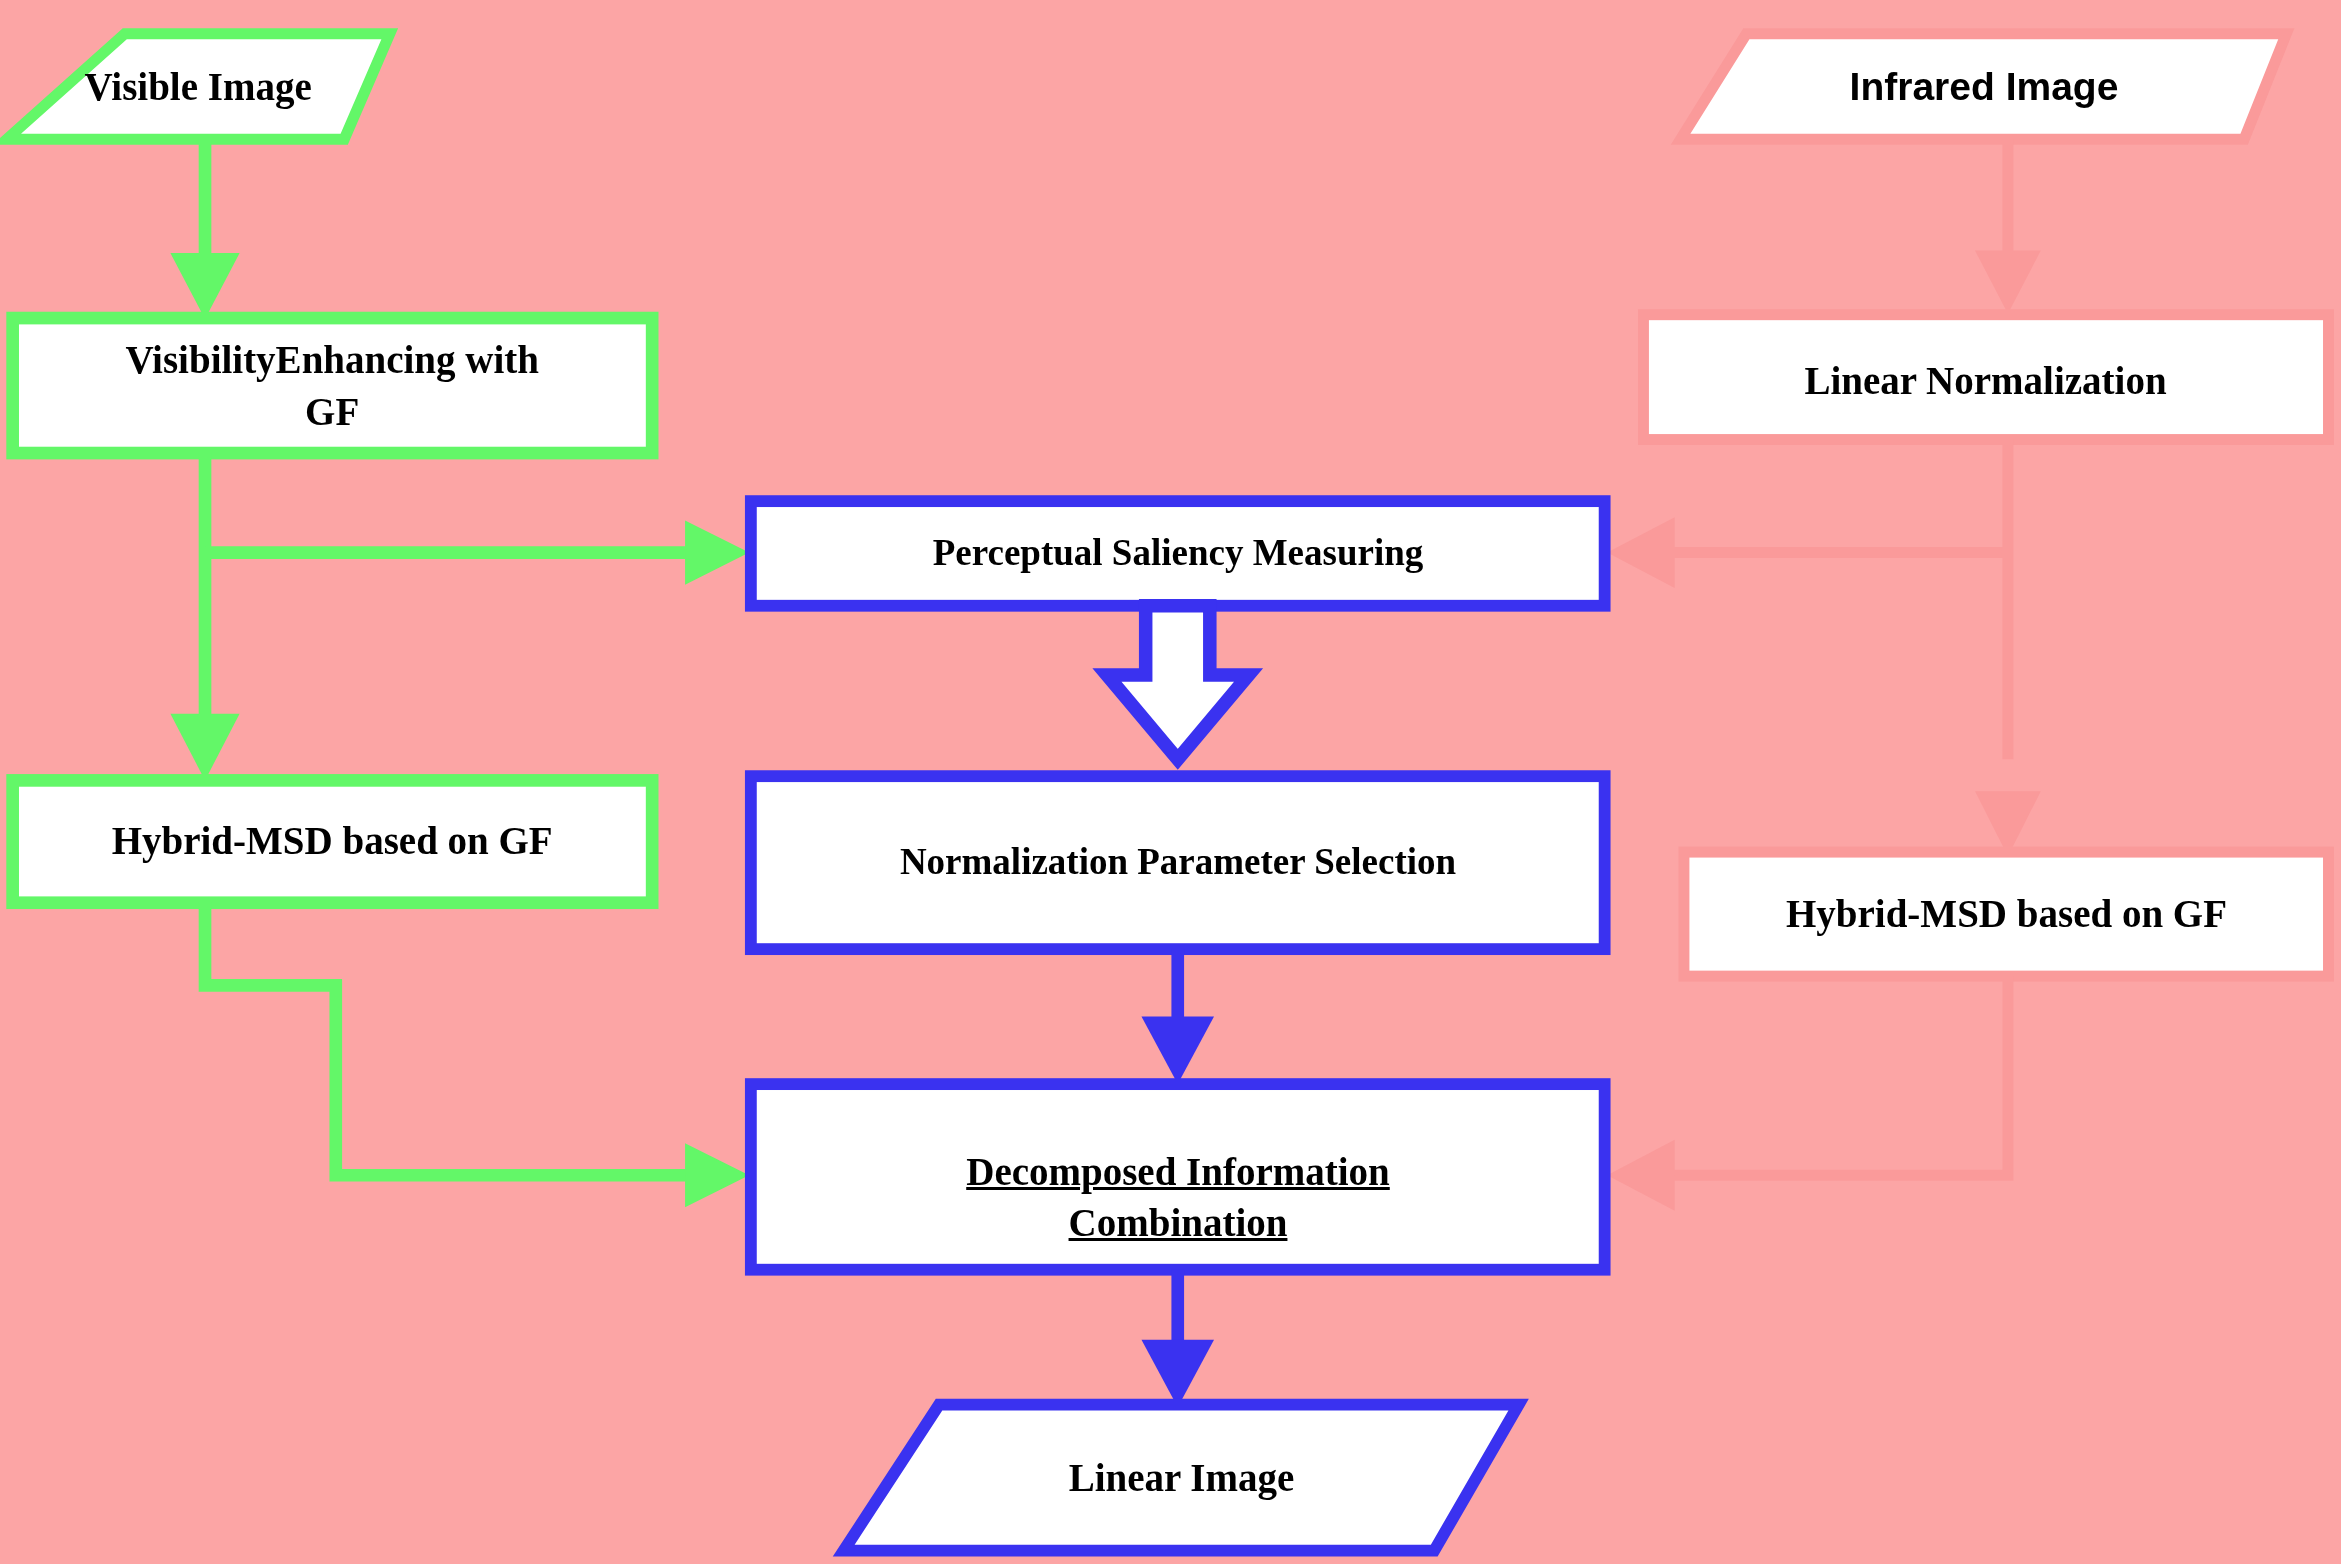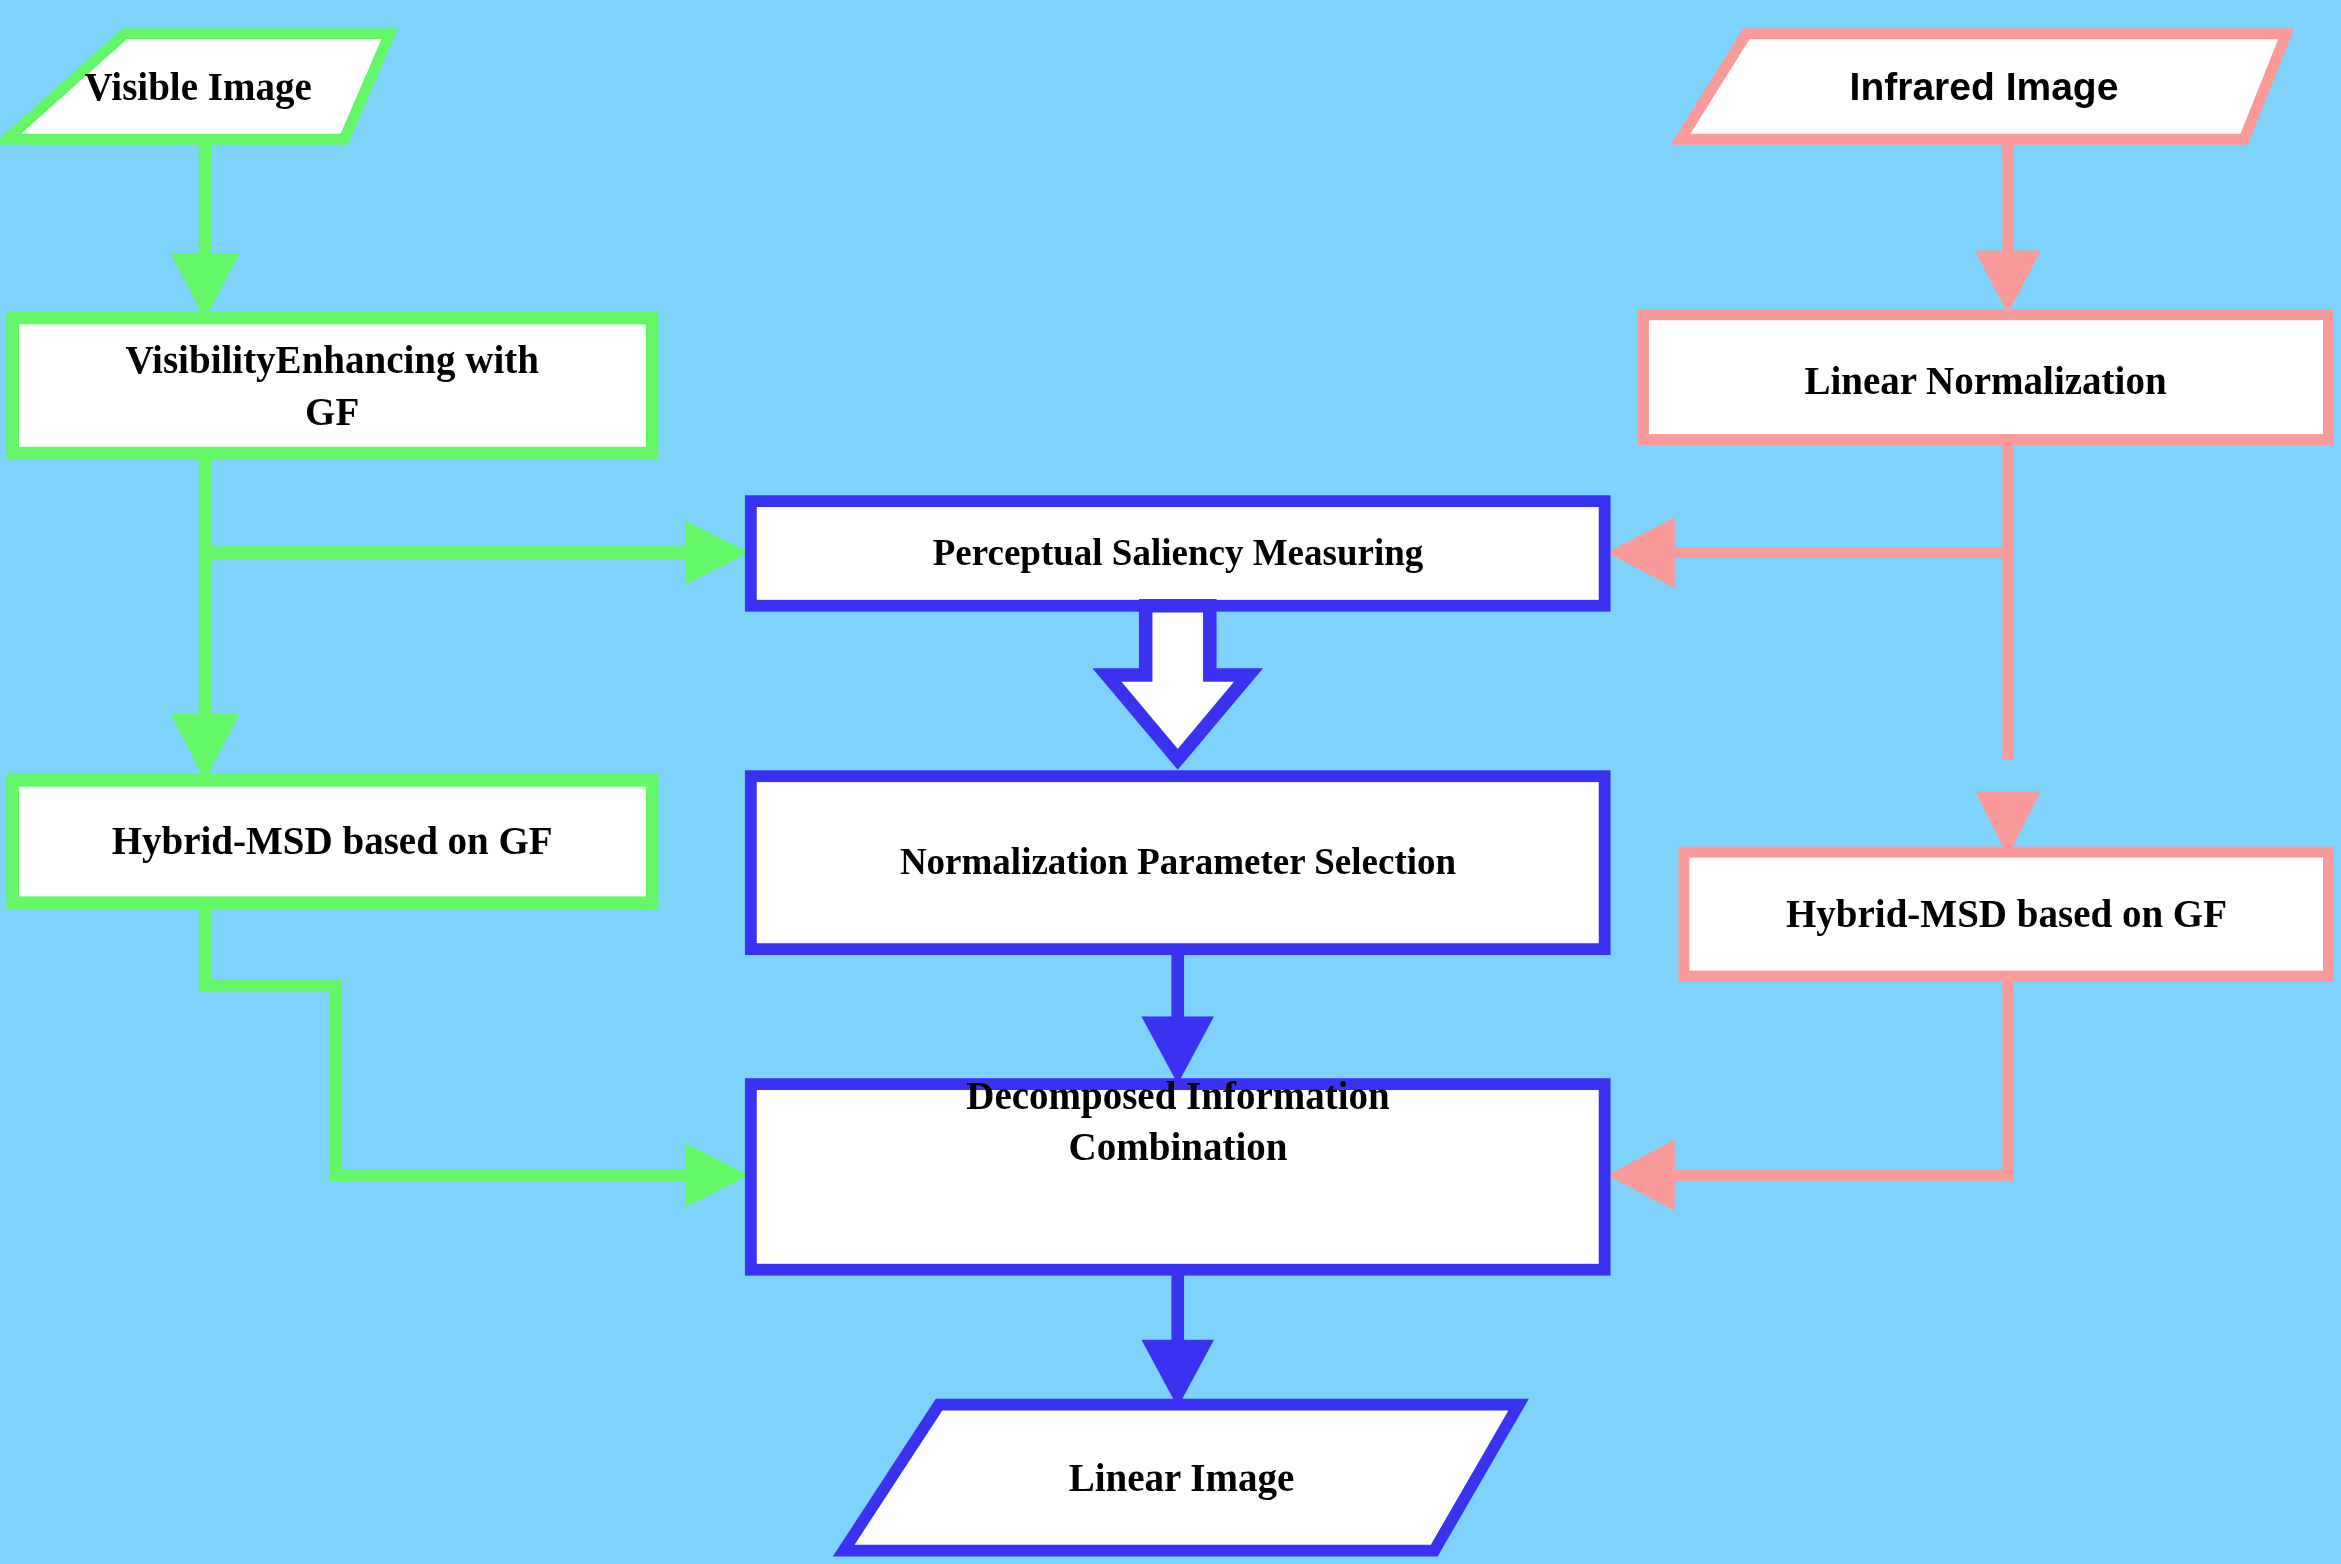--- a/index.html
+++ b/index.html
@@ -7,21 +7,21 @@
     padding: 0;
     background: #ffffff;
   }
   body {
     font-family: "Liberation Serif", "DejaVu Serif", serif;
   }
   #flow-root {
     position: relative;
     width: 2342px;
     height: 1565px;
-    background: #7dd3fc;
+    background: #fca5a5;
     overflow: hidden;
   }
   svg#flow-svg {
     position: absolute;
     left: 0;
     top: 0;
     width: 2342px;
     height: 1565px;
     display: block;
   }
@@ -142,19 +142,19 @@
   <div class="node-label fs-big lbl-sans" style="left:1681px; top:34px; width:606px; height:105px;">Infrared Image</div>
 
   <div class="node-label fs-big" style="left:1643px; top:318px; width:685px; height:125px;">Linear Normalization</div>
 
   <div class="node-label fs-big" style="left:1684px; top:852px; width:645px; height:124px;">Hybrid-MSD based on GF</div>
 
   <div class="node-label fs-mid" style="left:751px; top:501px; width:854px; height:105px;text-align:center;">Perceptual Saliency Measuring</div>
 
   <div class="node-label fs-mid" style="left:751px; top:776px; width:854px; height:173px;">Normalization Parameter Selection</div>
 
-  <div class="node-label fs-big" style="left:751px; top:1028px; width:854px; height:186px;">Decomposed Information
+  <div class="node-label fs-big" style="left:751px; top:1104px; width:854px; height:186px;text-decoration:underline;">Decomposed Information
 Combination</div>
 
   <div class="node-label fs-big" style="left:844px; top:1405px; width:675px; height:146px;">Linear  Image</div>
 
 </div>
 
 
 </body></html>

